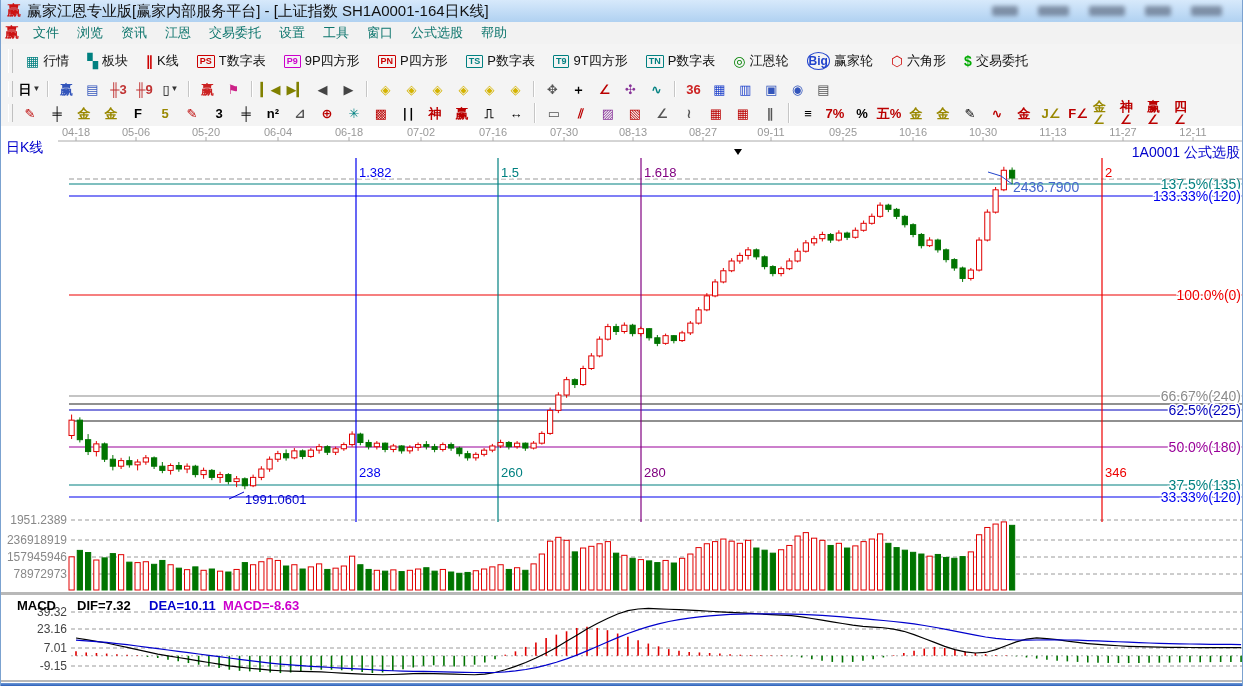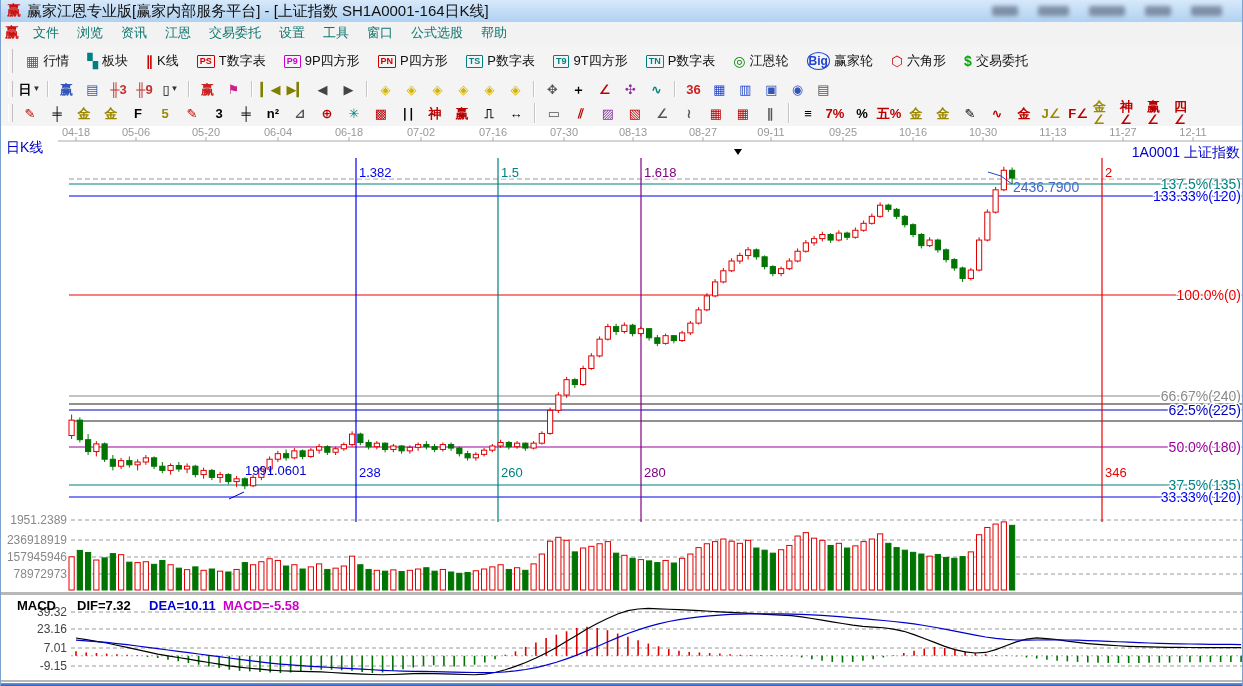--- a/index.html
+++ b/index.html
@@ -34,21 +34,21 @@
     font-size:13px;line-height:1;border:1px solid transparent;color:#333;font-weight:bold;}
   .tb3 .ibtn{width:24px;height:22px;font-size:13px;}
   .dd{font-size:8px;color:#333;margin-left:1px;}
   
   .chart{position:absolute;top:126px;left:0;width:1243px;height:557px;background:#fff;}
   .chart svg{position:absolute;top:0;left:0;}
   .c-label{position:absolute;white-space:nowrap;}
   .lbl-period{top:13px;left:5px;color:#0000cc;font-size:14px;}
   .lbl-symbol{top:18px;right:4px;color:#0000cc;font-size:14px;}
   .lbl-last{top:53px;left:1012px;color:#4466cc;font-size:14px;}
-  .lbl-low{top:337px;left:244px;color:#0000cc;font-size:13px;}
+  .lbl-low{top:366px;left:244px;color:#0000cc;font-size:13px;}
   .macd-head{top:472px;height:14px;font-size:13px;font-weight:bold;}
   .bottom-strip{position:absolute;bottom:0;left:0;right:0;height:3px;
     background:linear-gradient(#6f9bd8,#2c5eb8);}
 </style>
 </head>
 <body>
 
 <div class="app">
 
   <div class="titlebar">
@@ -767,24 +767,24 @@
         <line x1="1229.8600000000001" y1="655.8" x2="1229.8600000000001" y2="662.0383999999999" stroke="#007400" stroke-width="1.6"></line>
         <line x1="1240.0800000000002" y1="655.8" x2="1240.0800000000002" y2="662.01612" stroke="#007400" stroke-width="1.6"></line>
         <polyline points="75,637.976 85.22,639.6469999999999 95.44,641.318 105.66,642.9889999999999 115.88,645.217 126.1,647.4449999999999 136.32,649.673 146.54000000000002,651.901 156.76,654.1289999999999 166.98000000000002,655.8 177.2,657.471 187.42000000000002,659.1419999999999 197.64000000000001,660.813 207.86,662.4839999999999 218.08,664.155 228.3,665.8259999999999 238.52,667.1628 248.74,668.2768 258.96000000000004,669.168 269.18,670.0591999999999 279.4,670.7275999999999 289.62,671.1732 299.84000000000003,671.396 310.06,671.6188 320.28000000000003,671.953 330.5,672.51 340.72,673.067 350.94,673.6239999999999 361.16,674.0695999999999 371.38,674.5151999999999 381.6,674.7379999999999 391.82,674.5151999999999 402.04,674.0695999999999 412.26000000000005,673.6239999999999 422.48,673.4011999999999 432.70000000000005,673.6239999999999 442.92,673.8467999999999 453.14000000000004,674.1809999999999 463.36,674.5151999999999 473.58000000000004,674.7379999999999 483.8,674.1809999999999 494.02000000000004,672.51 504.24,669.7249999999999 514.46,666.3829999999999 524.6800000000001,662.4839999999999 534.9000000000001,658.0279999999999 545.12,653.015 555.34,647.4449999999999 565.5600000000001,641.318 575.78,635.1909999999999 586,629.064 596.22,623.4939999999999 606.44,618.481 616.6600000000001,614.025 626.88,610.683 637.1,609.012 647.32,608.4549999999999 657.5400000000001,608.7891999999999 667.76,609.2348 677.98,609.569 688.2,610.126 698.4200000000001,610.683 708.64,611.24 718.86,611.7969999999999 729.08,612.3539999999999 739.3000000000001,612.911 749.5200000000001,613.468 759.74,614.025 769.96,614.582 780.1800000000001,615.1389999999999 790.4000000000001,615.6959999999999 800.62,616.81 810.84,618.481 821.0600000000001,620.1519999999999 831.2800000000001,621.823 841.5,623.4939999999999 851.72,625.165 861.94,626.279 872.1600000000001,627.0587999999999 882.38,627.7271999999999 892.6,629.064 902.82,631.2919999999999 913.0400000000001,634.6339999999999 923.2600000000001,638.5329999999999 933.48,642.4319999999999 943.7,646.3309999999999 953.9200000000001,649.673 964.1400000000001,651.901 974.36,653.015 984.58,652.458 994.8000000000001,649.673 1005.0200000000001,645.774 1015.24,641.875 1025.46,639.0899999999999 1035.68,637.976 1045.9,638.5329999999999 1056.1200000000001,639.6469999999999 1066.3400000000001,641.0952 1076.56,642.4319999999999 1086.7800000000002,643.5459999999999 1097,644.4372 1107.22,645.217 1117.44,645.774 1127.66,646.3309999999999 1137.88,646.6651999999999 1148.1000000000001,646.8879999999999 1158.3200000000002,647.1107999999999 1168.54,647.3335999999999 1178.76,647.4449999999999 1188.98,647.5006999999999 1199.2,647.5563999999999 1209.42,647.57868 1219.64,647.6120999999999 1229.8600000000001,647.63438 1240.0800000000002,647.6455199999999" fill="none" stroke="#000000" stroke-width="1.2"></polyline>
         <polyline points="75,640.204 85.22,640.8724 95.44,641.5408 105.66,642.4319999999999 115.88,643.5459999999999 126.1,644.66 136.32,645.9968 146.54000000000002,647.3335999999999 156.76,648.6704 166.98000000000002,650.0071999999999 177.2,651.3439999999999 187.42000000000002,652.6808 197.64000000000001,654.0175999999999 207.86,655.3543999999999 218.08,656.6912 228.3,658.0279999999999 238.52,659.3648 248.74,660.7016 258.96000000000004,661.9269999999999 269.18,663.0409999999999 279.4,664.0436 289.62,664.9348 299.84000000000003,665.7145999999999 310.06,666.3829999999999 320.28000000000003,666.9399999999999 330.5,667.497 340.72,668.054 350.94,668.611 361.16,669.168 371.38,669.7249999999999 381.6,670.2819999999999 391.82,670.7275999999999 402.04,671.0618 412.26000000000005,671.2846 422.48,671.396 432.70000000000005,671.6188 442.92,671.8416 453.14000000000004,672.0644 463.36,672.2872 473.58000000000004,672.51 483.8,672.6214 494.02000000000004,672.51 504.24,671.953 514.46,670.9504 524.6800000000001,669.5021999999999 534.9000000000001,667.6084 545.12,665.1576 555.34,662.2611999999999 565.5600000000001,658.9191999999999 575.78,655.1315999999999 586,650.8983999999999 596.22,646.4423999999999 606.44,641.9864 616.6600000000001,637.6418 626.88,633.52 637.1,629.8438 647.32,626.6132 657.5400000000001,623.8281999999999 667.76,621.4888 677.98,619.5949999999999 688.2,618.0354 698.4200000000001,616.81 708.64,615.8073999999999 718.86,615.0275999999999 729.08,614.4706 739.3000000000001,614.1364 749.5200000000001,613.9136 759.74,613.8022 769.96,613.8022 780.1800000000001,613.9136 790.4000000000001,614.1364 800.62,614.4706 810.84,614.9161999999999 821.0600000000001,615.4731999999999 831.2800000000001,616.1415999999999 841.5,616.9214 851.72,617.8126 861.94,618.7038 872.1600000000001,619.5949999999999 882.38,620.4861999999999 892.6,621.4888 902.82,622.6028 913.0400000000001,623.9395999999999 923.2600000000001,625.4992 933.48,627.2815999999999 943.7,629.1754 953.9200000000001,631.1805999999999 964.1400000000001,633.1858 974.36,635.1909999999999 984.58,636.9734 994.8000000000001,638.4215999999999 1005.0200000000001,639.4241999999999 1015.24,639.9812 1025.46,640.0926 1035.68,639.9812 1045.9,639.8697999999999 1056.1200000000001,639.8697999999999 1066.3400000000001,639.9812 1076.56,640.204 1086.7800000000002,640.5382 1097,640.8724 1107.22,641.318 1117.44,641.7636 1127.66,642.2092 1137.88,642.6547999999999 1148.1000000000001,642.9889999999999 1158.3200000000002,643.3231999999999 1168.54,643.6016999999999 1178.76,643.8245 1188.98,643.9916 1199.2,644.1587 1209.42,644.29238 1219.64,644.3926399999999 1229.8600000000001,644.4706199999999 1240.0800000000002,644.53746" fill="none" stroke="#0000cc" stroke-width="1.2"></polyline>
         <polyline points="987,172 1000,176 1011,184" fill="none" stroke="#2244cc"></polyline>
         <line x1="228" y1="499" x2="243" y2="492" stroke="#0000cc"></line>
         <path d="M733,149 L741,149 L737,155 Z" fill="#000000"></path>
       </svg>
 
     <div class="c-label lbl-period">日K线</div>
-    <div class="c-label lbl-symbol">1A0001 上证指数</div>
+    <div class="c-label lbl-symbol">1A0001 公式选股</div>
     <div class="c-label lbl-last">2436.7900</div>
     <div class="c-label lbl-low">1991.0601</div>
 
     <div class="c-label macd-head" style="left:16px;color:#000000">MACD</div>
     <div class="c-label macd-head" style="left:76px;color:#000">DIF=7.32</div>
     <div class="c-label macd-head" style="left:148px;color:#0000cc">DEA=10.11</div>
-    <div class="c-label macd-head" style="left:222px;color:#cc00cc">MACD=-5.58</div>
+    <div class="c-label macd-head" style="left:222px;color:#cc00cc">MACD=-8.63</div>
   </div>
 
   <div class="bottom-strip"></div>
 </div>
 
 </body></html>

